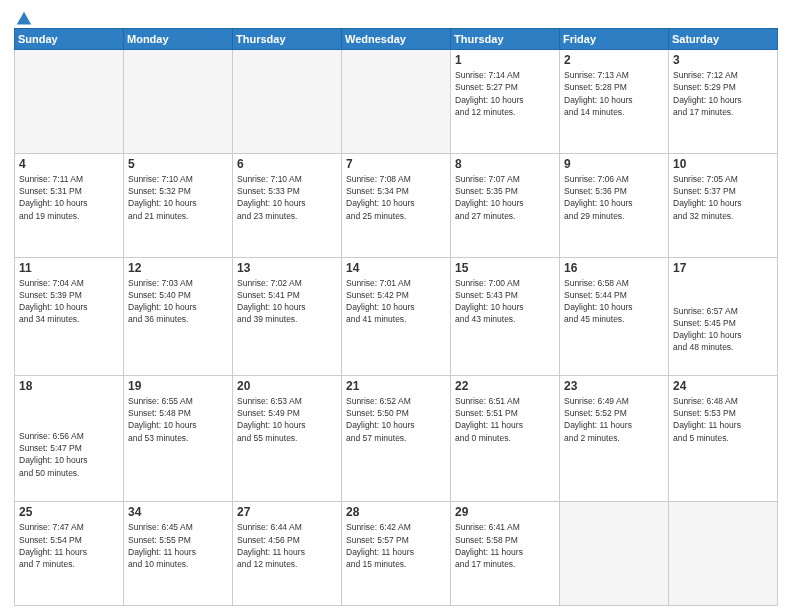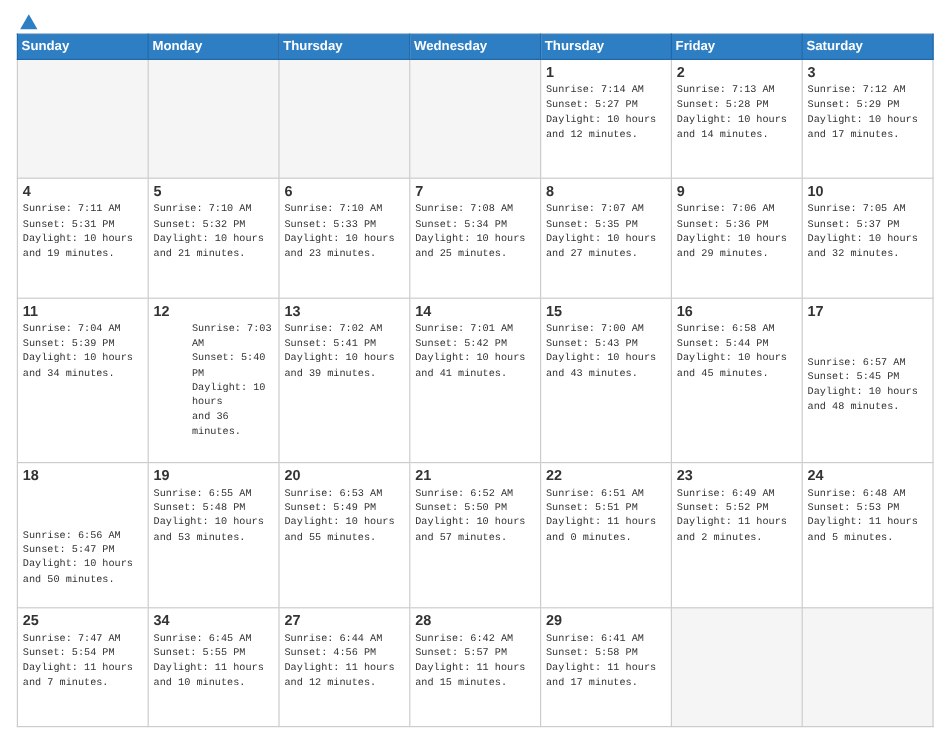--- a/index.html
+++ b/index.html
@@ -85,21 +85,20 @@
     .day-num {
       font-size: 12px;
       font-weight: bold;
       color: #333;
       margin-bottom: 2px;
     }
     .day-info {
       font-size: 8.5px;
       color: #333;
       line-height: 1.45;
-      font-family: Liberation Mono, monospace;
     }
     .shaded { background: #f5f5f5; }
   </style>
 </head>
 <body>
 
 <div class="page">
   <div class="header">
     <div class="logo">
       <div class="logo-text">
@@ -210,21 +209,21 @@
         <tr>
           <td>
             <div class="day-num">11</div>
             <div class="day-info" style="white-space: pre-line;">Sunrise: 7:04 AM
 Sunset: 5:39 PM
 Daylight: 10 hours
 and 34 minutes.</div>
           </td>
           <td>
             <div class="day-num">12</div>
-            <div class="day-info" style="white-space: pre-line; margin-left: 32px;">Sunrise: 7:03 AM
+            <div class="day-info" style="white-space: pre-line;">Sunrise: 7:03 AM
 Sunset: 5:40 PM
 Daylight: 10 hours
 and 36 minutes.</div>
           </td>
           <td>
             <div class="day-num">13</div>
             <div class="day-info" style="white-space: pre-line;">Sunrise: 7:02 AM
 Sunset: 5:41 PM
 Daylight: 10 hours
 and 39 minutes.</div>

